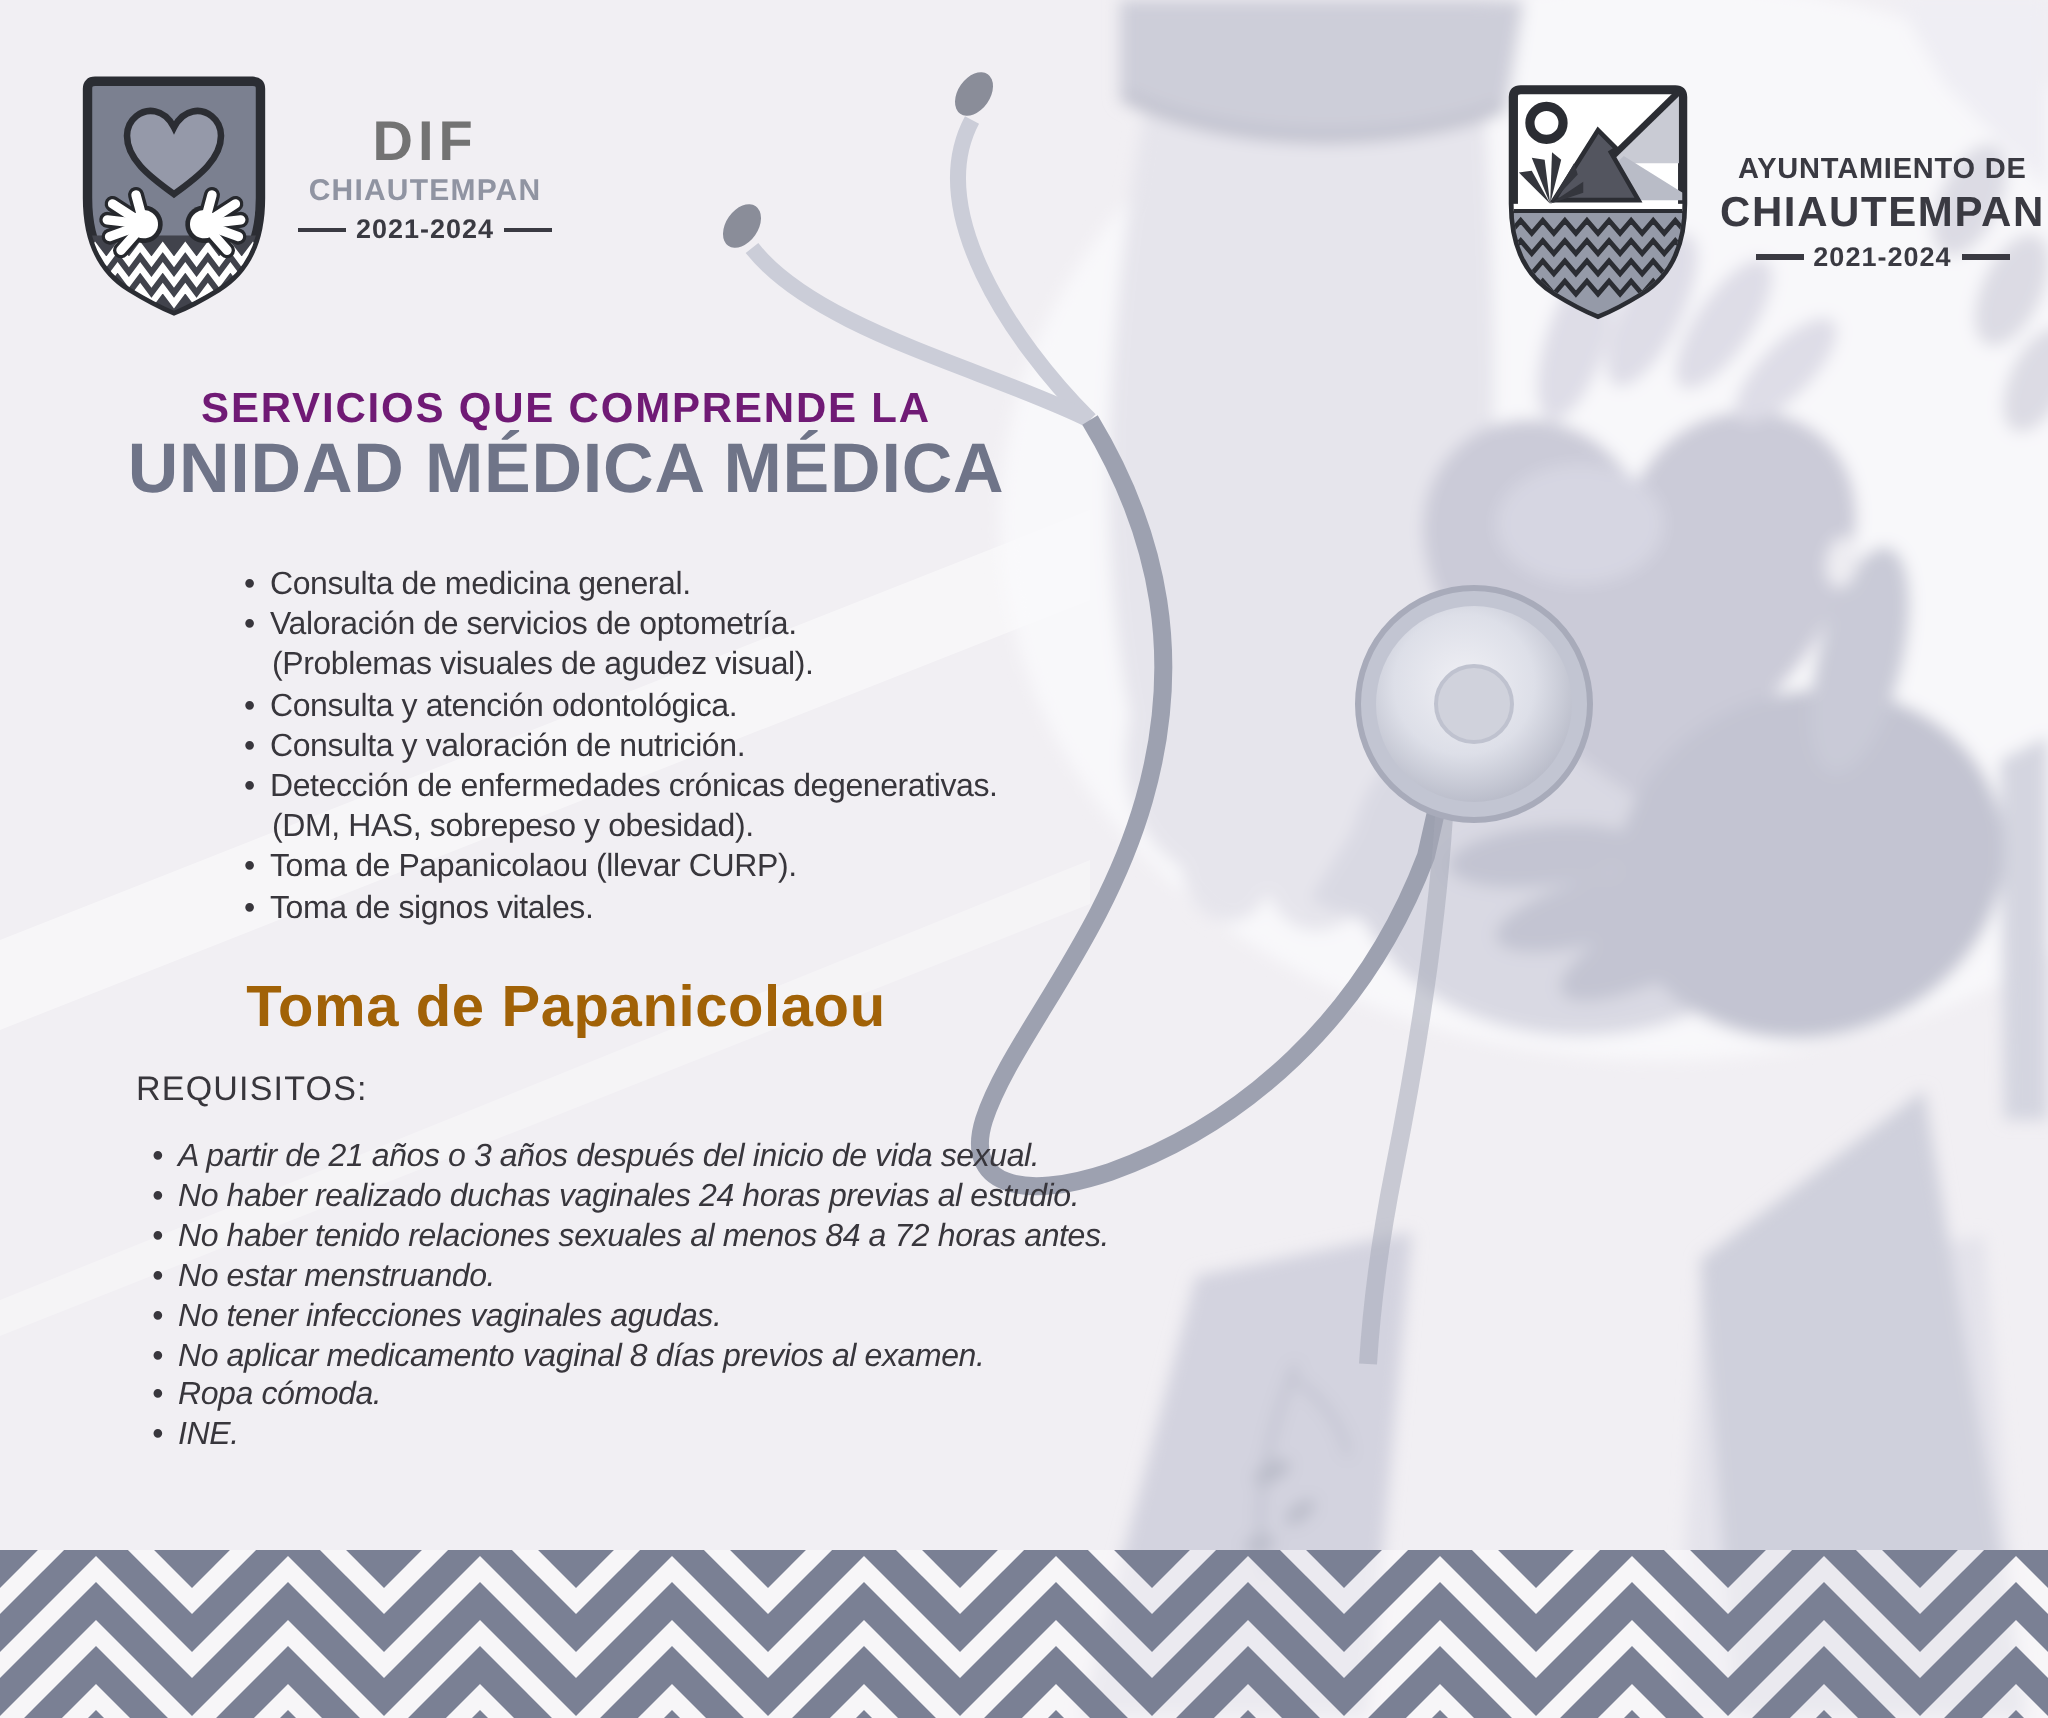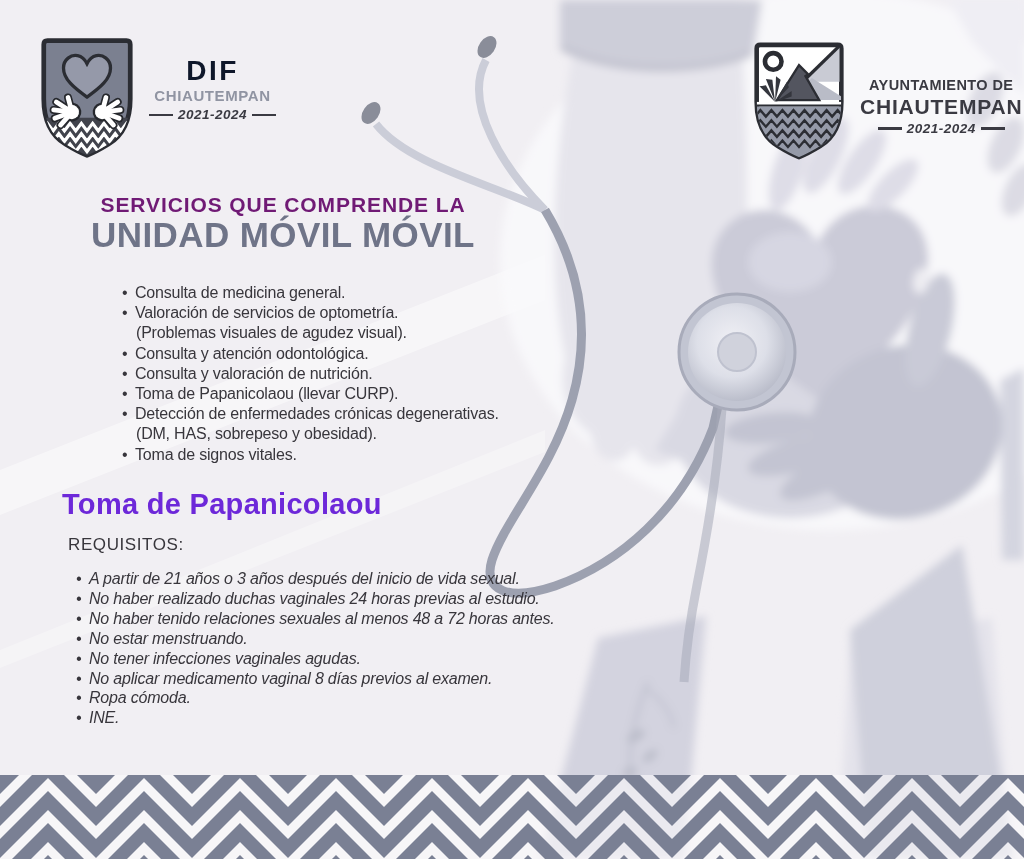--- a/index.html
+++ b/index.html
@@ -12,42 +12,42 @@
   .layer{position:absolute;left:0;top:0;width:1024px;height:859px;}
 
   
   .logo{position:absolute;display:flex;align-items:flex-start;}
   .logo-dif{left:40px;top:36px;}
   .logo-ayto{left:753px;top:40px;}
   .logo svg.shield{display:block;}
   .logo-text{margin-left:15px;text-align:center;}
   .logo-dif .logo-text{padding-top:21px;min-width:122px;}
   .logo-ayto .logo-text{padding-top:38px;min-width:150px;}
-  .dif-org{font-size:28px;font-weight:bold;letter-spacing:2.5px;color:#0f172a;line-height:1;}
+  .dif-org{font-size:28px;font-weight:bold;letter-spacing:2.5px;color:#737373;line-height:1;}
   .dif-name{font-size:15px;font-weight:bold;letter-spacing:.6px;color:#9094a2;margin-top:3px;line-height:1;}
   .ayto-org{font-size:14.5px;font-weight:bold;letter-spacing:.4px;color:#3a3a42;line-height:1;}
   .ayto-name{font-size:21px;font-weight:bold;letter-spacing:.8px;color:#3a3a42;margin-top:3px;line-height:1;}
   .period-row{display:flex;align-items:center;justify-content:center;margin-top:5px;gap:5px;}
   .period-rule{width:24px;height:2.5px;background:#3a3a42;}
-  .period-text{font-size:13.5px;font-weight:bold;color:#3a3a42;letter-spacing:.5px;line-height:1;font-style:italic;}
+  .period-text{font-size:13.5px;font-weight:bold;color:#3a3a42;letter-spacing:.5px;line-height:1;}
 
   
   .title{position:absolute;left:62px;top:193px;width:442px;text-align:center;}
   .title-line1{font-size:21px;font-weight:bold;letter-spacing:.9px;color:#701a75;line-height:1.1;}
   .title-line2{font-size:35px;font-weight:bold;letter-spacing:.4px;color:#6f7488;line-height:1.05;margin-top:1px;}
 
   ul.blist{list-style:none;margin:12px;padding:0;position:absolute;}
   ul.blist li{position:relative;padding-left:13px;color:#38363c;}
   ul.blist li::before{content:"\2022";position:absolute;left:0;top:0;color:#38363c;}
   .services{left:110px;top:271px;width:410px;font-size:16px;line-height:20.2px;letter-spacing:-.2px;}
   .note{display:block;padding-left:1px;}
   .reqs{left:64px;top:557px;width:490px;font-size:16px;line-height:19.9px;letter-spacing:-.2px;font-style:italic;}
 
-  .pap-heading{position:absolute;left:62px;top:489px;width:442px;text-align:left;
-    font-size:29px;font-weight:bold;letter-spacing:.3px;color:#6d28d9;line-height:1.1;}
+  .pap-heading{position:absolute;left:62px;top:489px;width:442px;text-align:center;
+    font-size:29px;font-weight:bold;letter-spacing:.3px;color:#a16207;line-height:1.1;}
   .req-label{position:absolute;left:68px;top:536px;font-size:17px;font-weight:normal;
     letter-spacing:.6px;color:#38363c;line-height:1.1;}
 
   
   .band{position:absolute;left:0;bottom:0;width:1024px;height:84px;}
 </style>
 </head>
 <body>
 
 <div class="poster">
@@ -254,40 +254,40 @@
       <div class="period-row">
         <span class="period-rule"></span>
         <span class="period-text">2021-2024</span>
         <span class="period-rule"></span>
       </div>
     </div>
   </div>
 
   <div class="title">
     <div class="title-line1">SERVICIOS QUE COMPRENDE LA</div>
-    <div class="title-line2">UNIDAD MÓVIL MÓVIL</div>
+    <div class="title-line2">UNIDAD MÉDICA MÉDICA</div>
   </div>
 
   <ul class="blist services">
     <li><span>Consulta de medicina general.</span></li>
     <li><span>Valoración de servicios de optometría.</span><span class="note">(Problemas visuales de agudez visual).</span></li>
     <li><span>Consulta y atención odontológica.</span></li>
     <li><span>Consulta y valoración de nutrición.</span></li>
+    <li><span>Detección de enfermedades crónicas degenerativas.</span><span class="note">(DM, HAS, sobrepeso y obesidad).</span></li>
     <li><span>Toma de Papanicolaou (llevar CURP).</span></li>
-    <li><span>Detección de enfermedades crónicas degenerativas.</span><span class="note">(DM, HAS, sobrepeso y obesidad).</span></li>
     <li><span>Toma de signos vitales.</span></li>
   </ul>
 
   <div class="pap-heading">Toma de Papanicolaou</div>
   <div class="req-label">REQUISITOS:</div>
 
   <ul class="blist reqs">
     <li>A partir de 21 años o 3 años después del inicio de vida sexual.</li>
     <li>No haber realizado duchas vaginales 24 horas previas al estudio.</li>
-    <li>No haber tenido relaciones sexuales al menos 48 a 72 horas antes.</li>
+    <li>No haber tenido relaciones sexuales al menos 84 a 72 horas antes.</li>
     <li>No estar menstruando.</li>
     <li>No tener infecciones vaginales agudas.</li>
     <li>No aplicar medicamento vaginal 8 días previos al examen.</li>
     <li>Ropa cómoda.</li>
     <li>INE.</li>
   </ul>
 
   <svg class="band" viewBox="0 0 1024 84" preserveAspectRatio="none" aria-hidden="true">
     <defs>
       <clipPath id="hbC1">

